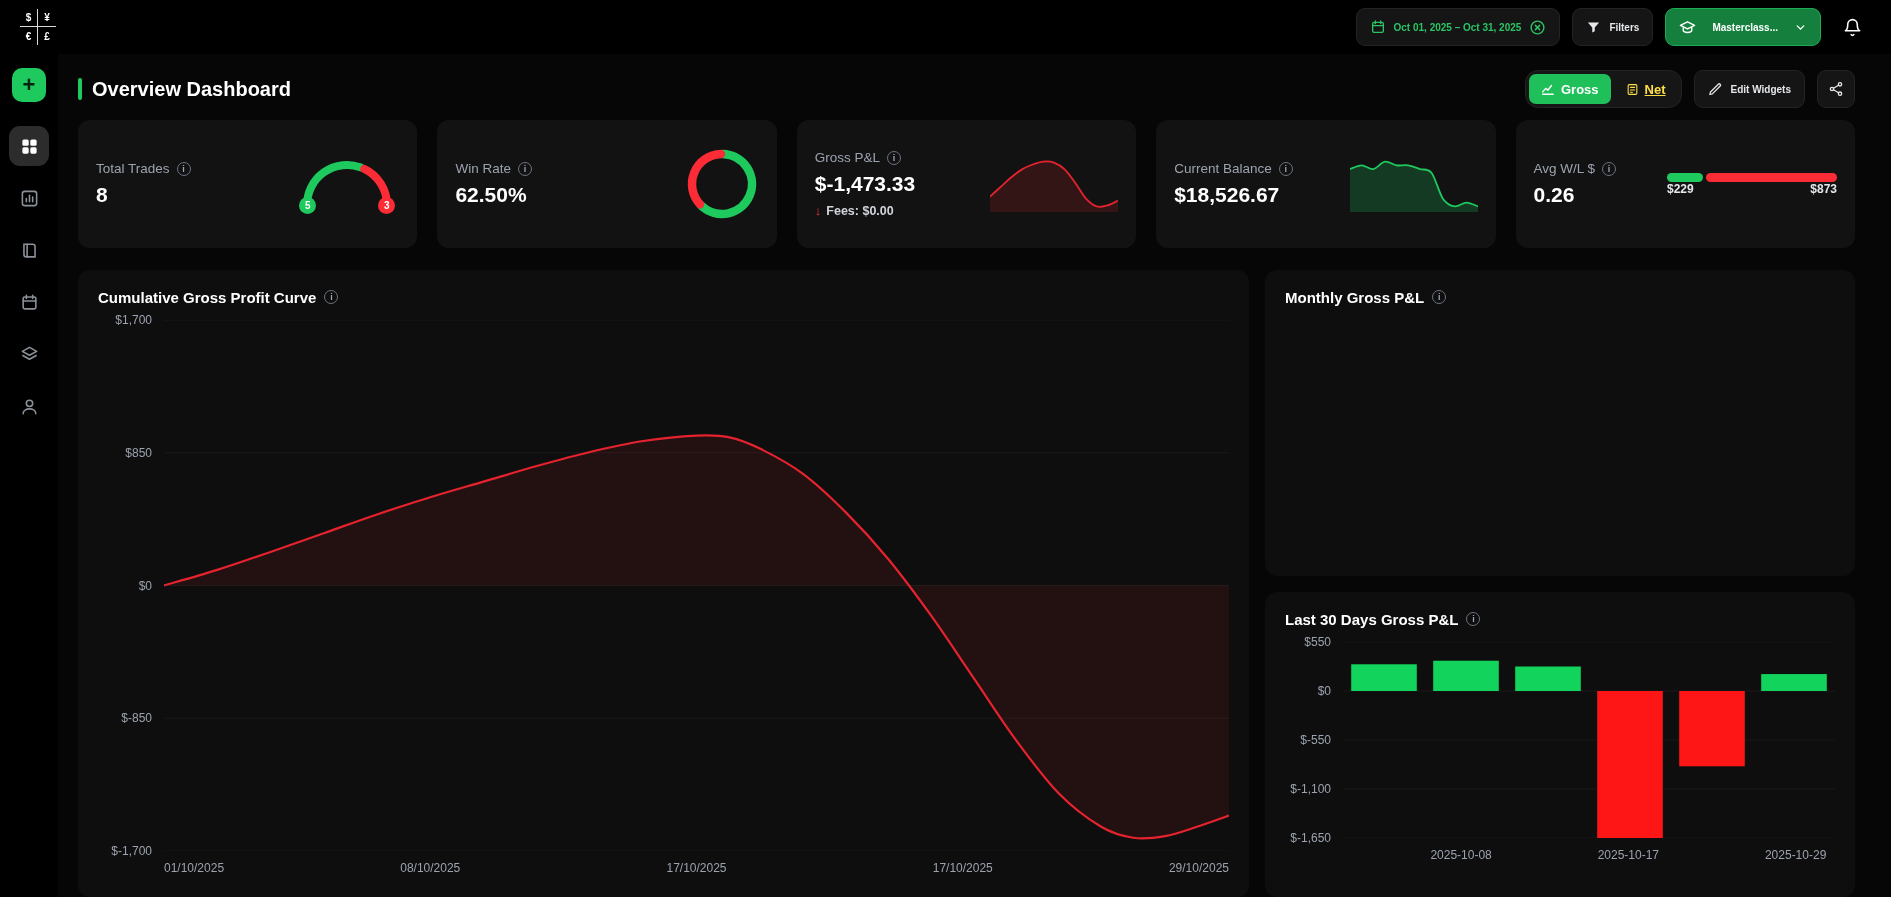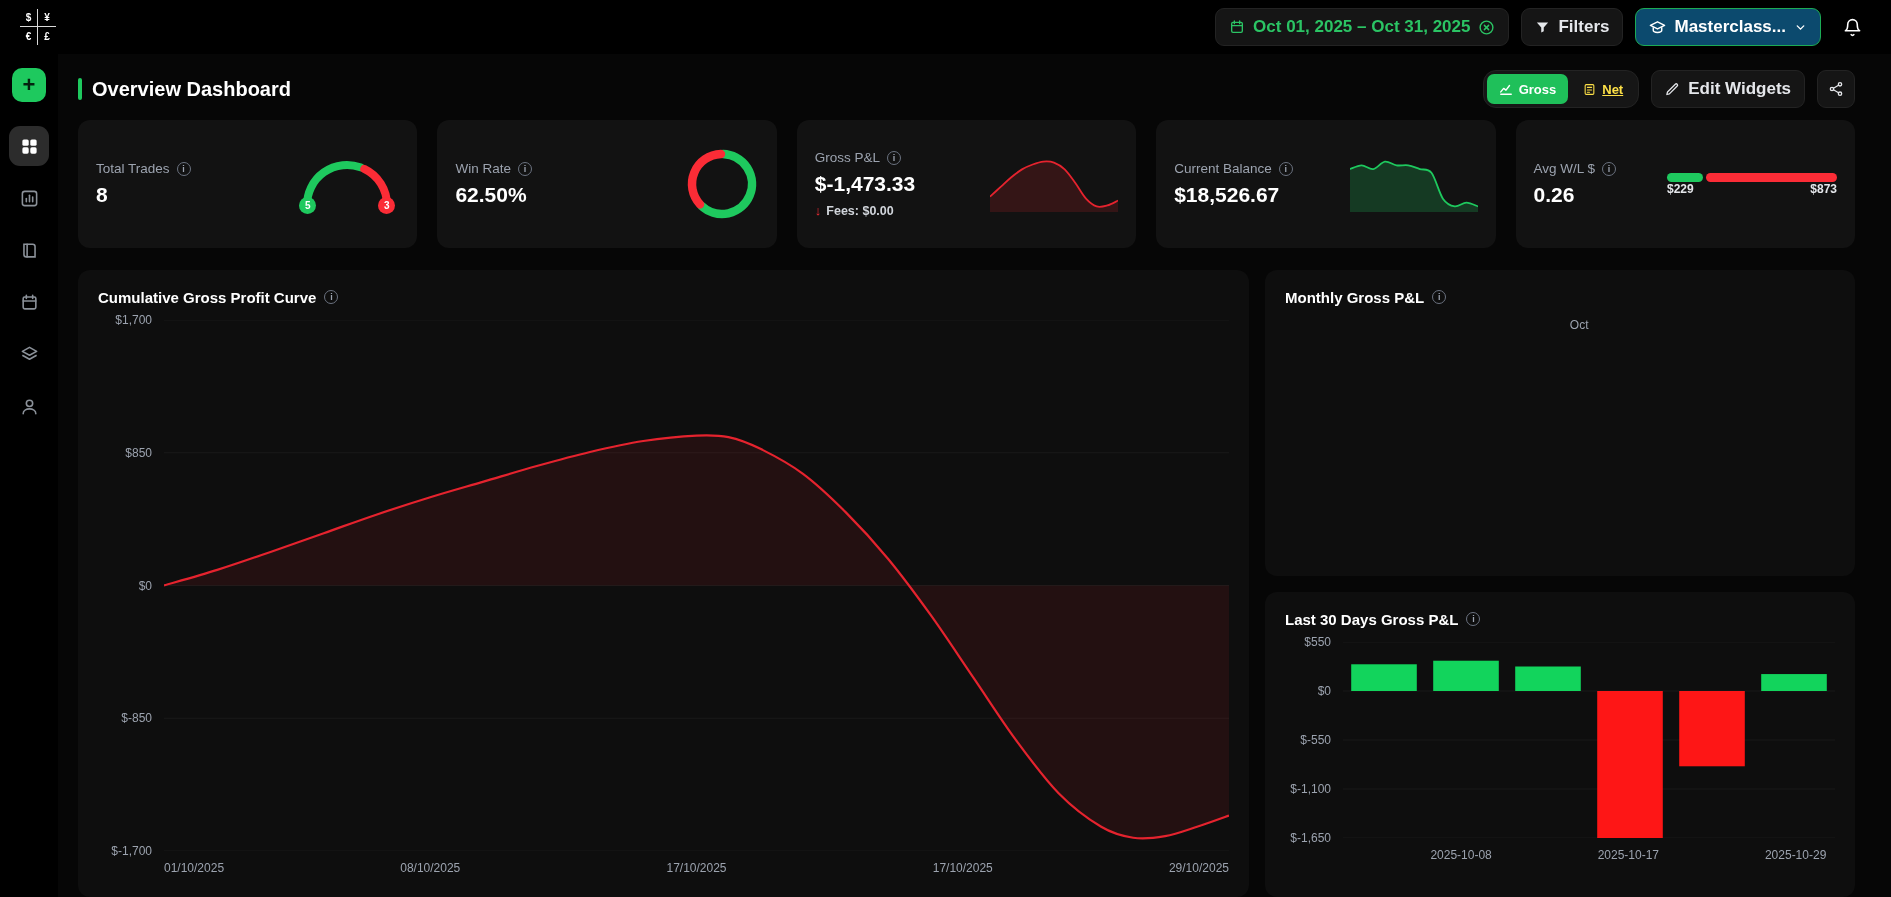--- a/index.html
+++ b/index.html
@@ -9,23 +9,23 @@
   svg { display:block; }
 
   
   .topbar { height:54px; background:#000; display:flex; align-items:center; justify-content:space-between; padding:0 20px; }
   .logo { width:36px; height:36px; display:grid; grid-template-columns:1fr 1fr; grid-template-rows:1fr 1fr; cursor:pointer; }
   .logo span { display:flex; align-items:center; justify-content:center; font-size:10px; font-weight:700; color:#fff; }
   .logo span:nth-child(1){ border-right:1px solid rgba(255,255,255,.85); border-bottom:1px solid rgba(255,255,255,.85); }
   .logo span:nth-child(2){ border-bottom:1px solid rgba(255,255,255,.85); }
   .logo span:nth-child(3){ border-right:1px solid rgba(255,255,255,.85); }
   .top-right { display:flex; align-items:center; gap:12px; }
-  .chip { display:flex; align-items:center; gap:8px; height:38px; padding:0 13px; background:#151515; border:1px solid #232323; border-radius:9px; font-size:17px; font-weight:700; color:#e5e7eb; cursor:pointer; }
+  .chip { display:flex; align-items:center; gap:8px; height:38px; padding:0 13px; background:#151515; border:1px solid #232323; border-radius:9px; font-size:10px; font-weight:700; color:#e5e7eb; cursor:pointer; }
   .date-chip { color:#2bc464; }
-  .account-chip { background:#0c4a6e; border-color:#1cab55; color:#fff; }
+  .account-chip { background:#15803d; border-color:#1cab55; color:#fff;gap:16px; }
   .icon-btn { width:38px; height:38px; display:flex; align-items:center; justify-content:center; cursor:pointer; color:#fff; }
 
   
   .shell { display:flex; height:843px; }
   .sidebar { width:58px; background:#000; display:flex; flex-direction:column; align-items:center; padding-top:14px; gap:12px; flex:none; }
   .plus-btn { width:34px; height:34px; border-radius:10px; background:#1ec95e; color:#04220f; font-size:22px; font-weight:700; display:flex; align-items:center; justify-content:center; cursor:pointer; margin-bottom:12px; }
   .nav-item { width:40px; height:40px; border-radius:11px; display:flex; align-items:center; justify-content:center; color:#8b9199; cursor:pointer; }
   .nav-item.active { background:#2c2c2c; color:#fff; }
 
   main { flex:1; min-width:0; background:#060606; padding:10px 36px 0 20px; display:flex; flex-direction:column; }
@@ -363,23 +363,20 @@
             <span style="left: 100%; transform: translateX(-100%);">29/10/2025</span>
           </div>
       </div>
 
       <div class="right-col">
         <div class="panel monthly">
           <div class="panel-title">
               <span>Monthly Gross P&amp;L</span>
               <i class="info">i</i>
             </div>
-          <div class="xaxis m58" id="mon-x">
-              <span style="left: 48%; transform: translateX(-50%);">Oct</span>
-            </div>
         </div>
 
         <div class="panel last30">
           <div class="panel-title">
               <span>Last 30 Days Gross P&amp;L</span>
               <i class="info">i</i>
             </div>
           <div class="chart-flex">
             <div class="yaxis w58">
                 <span class="tick" style="top: 0%;">$550</span>

